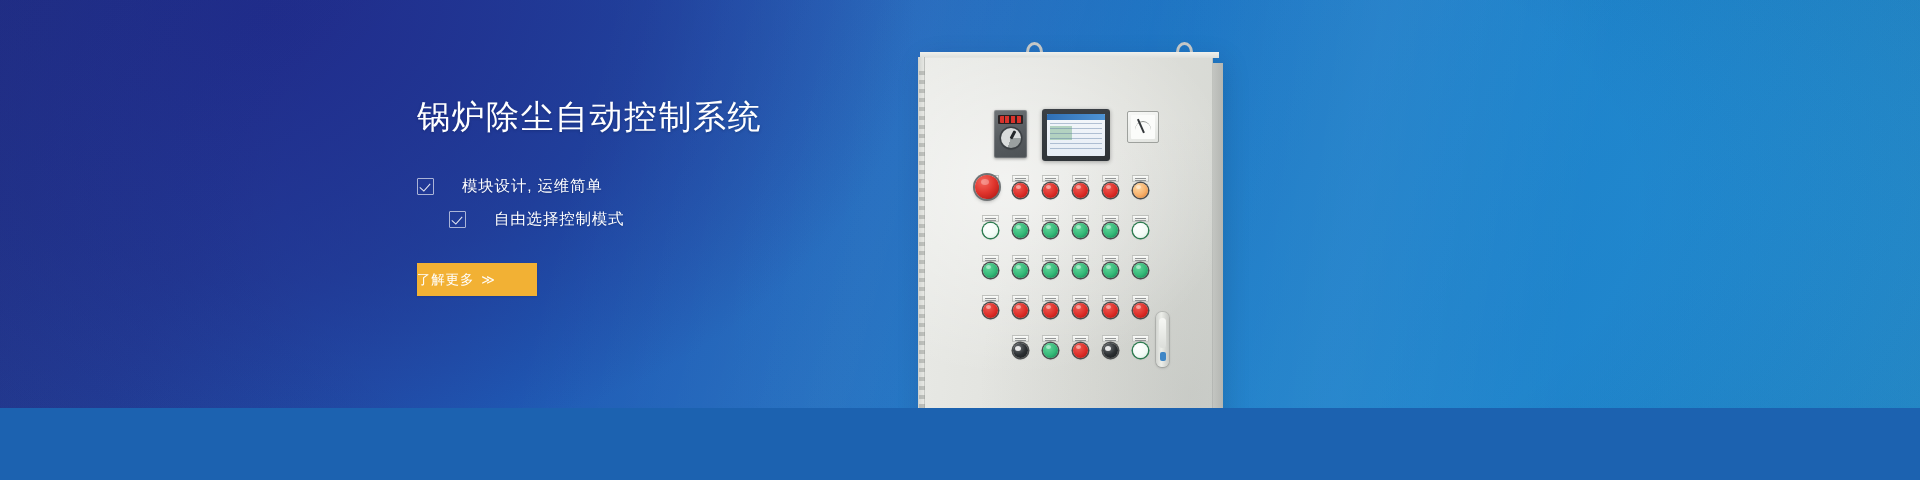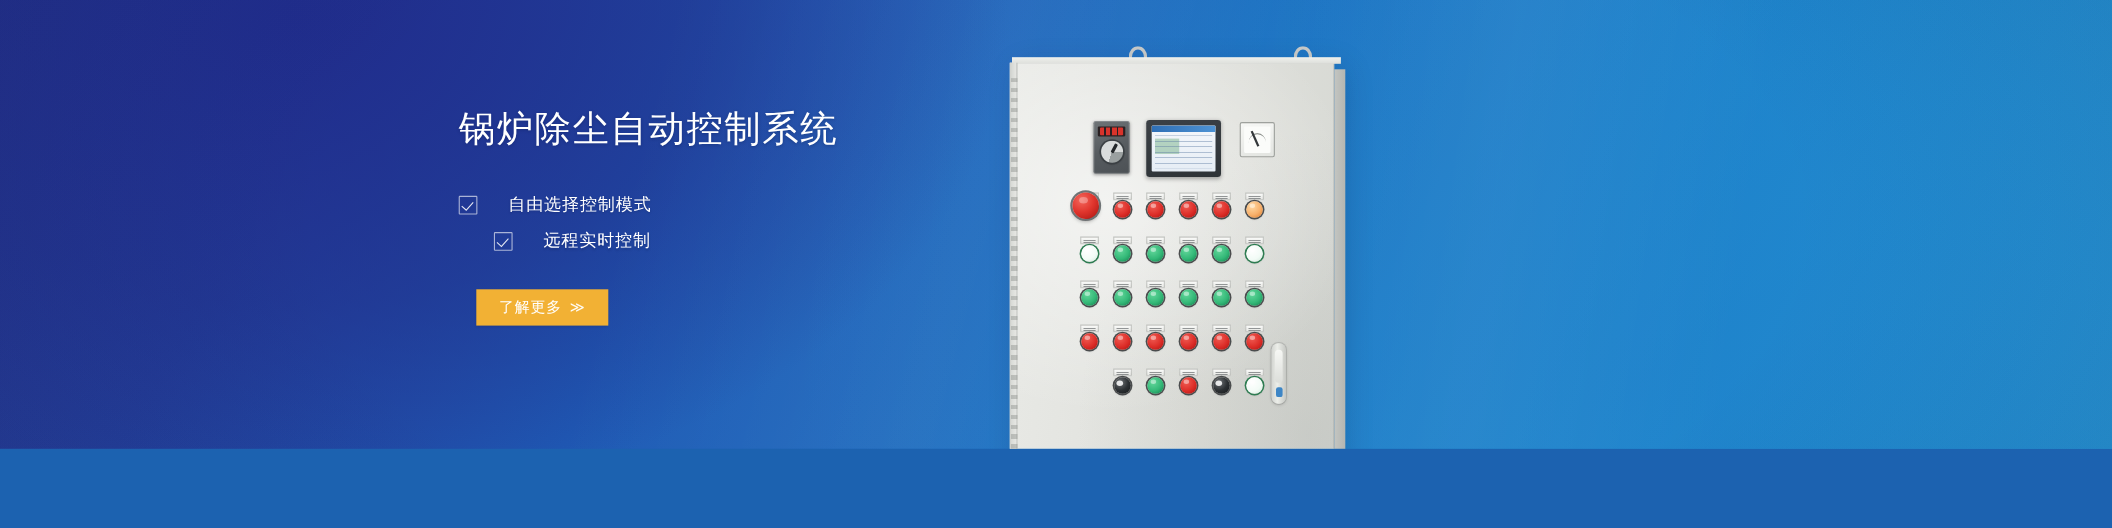--- a/index.html
+++ b/index.html
@@ -78,32 +78,31 @@
   .feature-text {
     font-size:15.5px;
     color:#ffffff;
     letter-spacing:0.8px;
     text-shadow:0 1px 2px rgba(0,20,60,0.25);
   }
 
   .cta {
     display:inline-flex;
     align-items:center;
-    justify-content:center;
+    justify-content:flex-start;
     margin-top:27px;
     width:120px; height:33px;
     background:#f2b134;
     color:#ffffff;
     font-size:13.5px;
     letter-spacing:0.8px;
     border:none;
     cursor:pointer;
     text-decoration:none;
     box-shadow:0 1px 2px rgba(0,0,0,0.10);
-    margin-left:16px;
   }
   .cta .cta-arrow {
     margin-left:7px;
     font-size:13px;
     opacity:0.95;
   }
 
   
   .cabinet-scene {
     position:absolute;
@@ -388,25 +387,25 @@
 <div class="banner">
   <div class="bg-sheen"></div>
   <div class="bg-vignette"></div>
 
   <div class="content">
     <h1 class="headline">锅炉除尘自动控制系统</h1>
 
     <div class="features">
       <div class="feature-row">
         <span class="check-box"></span>
-        <span class="feature-text">自由选择控制模式</span>
+        <span class="feature-text">模块设计, 运维简单</span>
       </div>
       <div class="feature-row">
         <span class="check-box"></span>
-        <span class="feature-text">远程实时控制</span>
+        <span class="feature-text">自由选择控制模式</span>
       </div>
     </div>
 
     <a class="cta" href="#">
       <span>了解更多</span>
       <span class="cta-arrow">≫</span>
     </a>
   </div>
 
   <div class="cabinet-scene">

